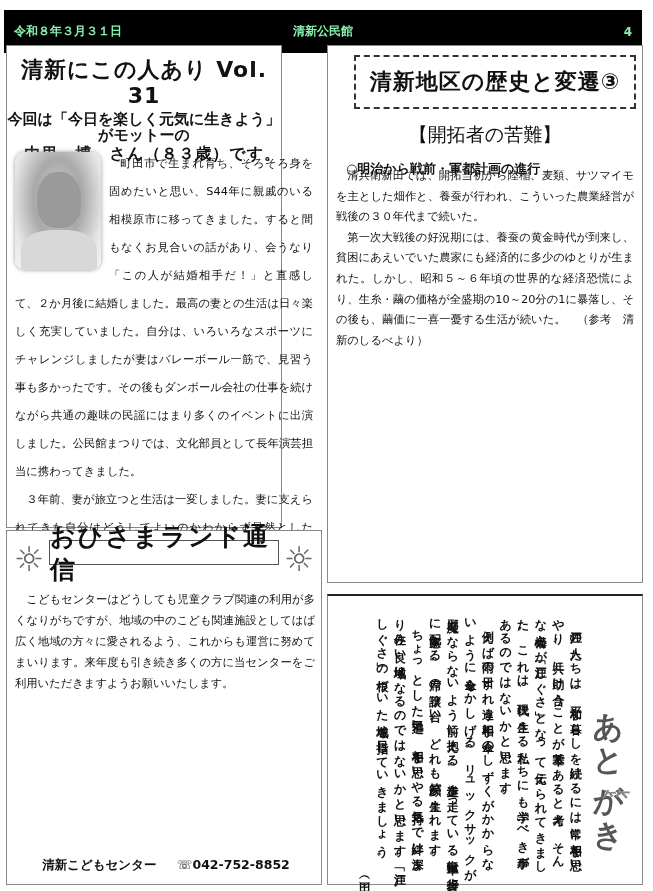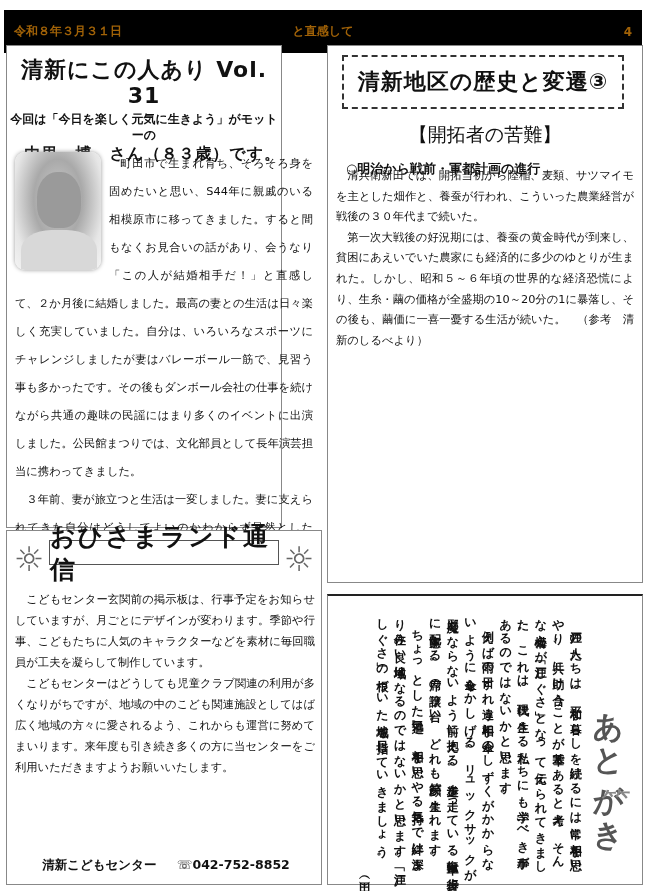--- a/index.html
+++ b/index.html
@@ -1,31 +1,31 @@
 <!DOCTYPE html>
 <html><head>
 <meta charset="utf-8">
 <style>
   * { box-sizing: border-box; margin: 0; padding: 0; }
   html, body { width: 653px; height: 891px; background: #ffffff; overflow: hidden; }
   body { font-family: "DejaVu Sans", "Liberation Sans", sans-serif; color: #111; position: relative; }
 
   .header-bar {
     position: absolute; left: 4px; top: 10px; width: 638px; height: 43px;
-    background: #000; color: #a16207; font-weight: bold; font-size: 12px;
+    background: #000; color: #86efac; font-weight: bold; font-size: 12px;
     display: flex; align-items: center; justify-content: space-between; padding: 12px 10px;
   }
   .header-bar .center { position: absolute; left: 50%; transform: translateX(-50%); }
 
   .box { position: absolute; border: 1.5px solid #888; background: #fff; }
 
   
   #profile { left: 6px; top: 45px; width: 276px; height: 483px; }
   #profile .title { text-align: center; font-size: 22px; font-weight: bold; margin-top: 11px; letter-spacing: 1px; line-height: 26px; }
-  #profile .subtitle { text-align: center; font-size: 12px; font-weight: bold; margin-top: 2px; line-height: 16px; }
+  #profile .subtitle { text-align: center; font-size: 15px; font-weight: bold; margin-top: 2px; line-height: 16px; }
   #profile .name { text-align: right; font-size: 16px; font-weight: bold; line-height: 22px; letter-spacing: 1px; }
   #profile .body { position: absolute; left: 8px; top: 104px; width: 298px; font-size: 11.3px; line-height: 28px; text-align: justify; }
   #profile .photo {
     float: left; width: 86px; height: 118px; margin: 2px 8px 2px 0; border-radius: 10px;
     background: radial-gradient(ellipse at 50% 40%, #cfcfcf 0%, #a9a9a9 40%, #e6e6e6 75%, #f4f4f4 100%);
     position: relative; overflow: hidden; box-shadow: 0 0 4px #999;
   }
   #profile .photo .face { position: absolute; left: 22px; top: 20px; width: 44px; height: 56px; border-radius: 45% 45% 40% 40%; background: #9a9a9a; }
   #profile .photo .shirt { position: absolute; left: 6px; top: 78px; width: 76px; height: 50px; border-radius: 40% 40% 0 0; background: #d8d8d8; }
   #profile p { text-indent: 1em; }
@@ -34,40 +34,40 @@
   #ohisama { left: 6px; top: 530px; width: 316px; height: 355px; }
   #ohisama .banner { position: absolute; left: 42px; top: 9px; width: 230px; height: 25px; border: 1.5px solid #555; display: flex; align-items: center; justify-content: center; font-size: 25px; font-weight: bold; letter-spacing: 2px; }
   #ohisama .sun { position: absolute; top: 8px; width: 40px; height: 40px; font-size: 34px; line-height: 40px; text-align: center; color: #666; }
   #ohisama .body { position: absolute; left: 8px; top: 58px; width: 300px; font-size: 11.3px; line-height: 21px; text-align: justify; }
   #ohisama p { text-indent: 1em; }
   #ohisama .footer { position: absolute; left: 4px; right: 0; bottom: 10px; text-align: center; font-size: 12.5px; font-weight: bold; }
   #ohisama .footer .tel { margin-left: 16px; }
 
   
   #history { left: 327px; top: 45px; width: 316px; height: 538px; }
-  #history .titlebox { position: absolute; left: 14px; top: 9px; width: 282px; height: 54px; border: 2px dashed #333; display: flex; align-items: center; justify-content: center; font-size: 22px; font-weight: bold; letter-spacing: 1px; }
+  #history .titlebox { position: absolute; left: 26px; top: 9px; width: 282px; height: 54px; border: 2px dashed #333; display: flex; align-items: center; justify-content: center; font-size: 22px; font-weight: bold; letter-spacing: 1px; }
   #history .section { position: absolute; left: 0; right: 0; top: 76px; text-align: center; font-size: 19px; }
   #history .subhead { position: absolute; left: 18px; top: 98px; font-size: 13px; font-weight: bold; margin-top: 16px; }
   #history .body { position: absolute; left: 8px; top: 120px; width: 298px; font-size: 11.3px; line-height: 20.6px; text-align: justify; }
   #history p { text-indent: 1em; }
 
   
   #atogaki { left: 327px; top: 594px; width: 316px; height: 291px; border-top: 2px solid #222; }
   #atogaki .heading { position: absolute; right: 14px; top: 20px; width: 40px; height: 250px; writing-mode: vertical-rl; font-size: 30px; font-weight: bold; color: #555; text-align: center; letter-spacing: 2px; padding-top: 44px; }
   #atogaki .deco { position: absolute; right: 8px; bottom: 20px; width: 36px; height: 80px; color: #888; font-size: 30px; text-align: center; }
   #atogaki .body { position: absolute; right: 58px; top: 14px; height: 265px; writing-mode: vertical-rl; font-size: 12px; line-height: 17.6px; letter-spacing: 1px; font-weight: bold; }
   #atogaki .body p { text-indent: 1em; }
   #atogaki .body p.sign { text-align: end; }
 </style>
 </head>
 <body>
 
 <div class="header-bar">
   <span>令和８年３月３１日</span>
-  <span class="center">と直感して</span>
+  <span class="center">清新公民館</span>
   <span>4</span>
 </div>
 
 <div class="box" id="profile">
   <div class="title">清新にこの人あり Vol. 31</div>
   <div class="subtitle">今回は「今日を楽しく元気に生きよう」がモットーの</div>
   <div class="name">中里　博　さん（８３歳）です。</div>
   <div class="body">
     <div class="photo">
       <div class="shirt"></div>
@@ -77,21 +77,20 @@
     <p>３年前、妻が旅立つと生活は一変しました。妻に支えられてきた自分はどうしてよいのかわからず呆然とした日々を過ごし、庭は雑草が生い茂り体調を崩してしまいました。心配した子ども達の支えもあり少しずつ立ち直り「今日を楽しく元気に生きよう」をモットーに趣味の麻雀・民謡・太極拳・カラオケ等を楽しみ、２年前から自宅で月２回のお茶会を始めました。これからも楽しく過ごしていきます。</p>
     <p>「先日詐欺で100万円取られる所でした。皆さんも注意して下さい。」と明るく笑顔で話されていました。</p>
   </div>
 </div>
 
 <div class="box" id="ohisama">
   <div class="sun" style="left:2px;">☼</div>
   <div class="banner">おひさまランド通信</div>
   <div class="sun" style="right:2px;">☼</div>
   <div class="body">
-    <p>こどもセンター玄関前の掲示板は、行事予定をお知らせしていますが、月ごとにデザインが変わります。季節や行事、こどもたちに人気のキャラクターなどを素材に毎回職員が工夫を凝らして制作しています。</p>
     <p>こどもセンターはどうしても児童クラブ関連の利用が多くなりがちですが、地域の中のこども関連施設としてはば広く地域の方々に愛されるよう、これからも運営に努めてまいります。来年度も引き続き多くの方に当センターをご利用いただきますようお願いいたします。</p>
   </div>
   <div class="footer">
     <span>清新こどもセンター</span>
     <span class="tel">☏042-752-8852</span>
   </div>
 </div>
 
 <div class="box" id="history">
   <div class="titlebox">清新地区の歴史と変遷③</div>

